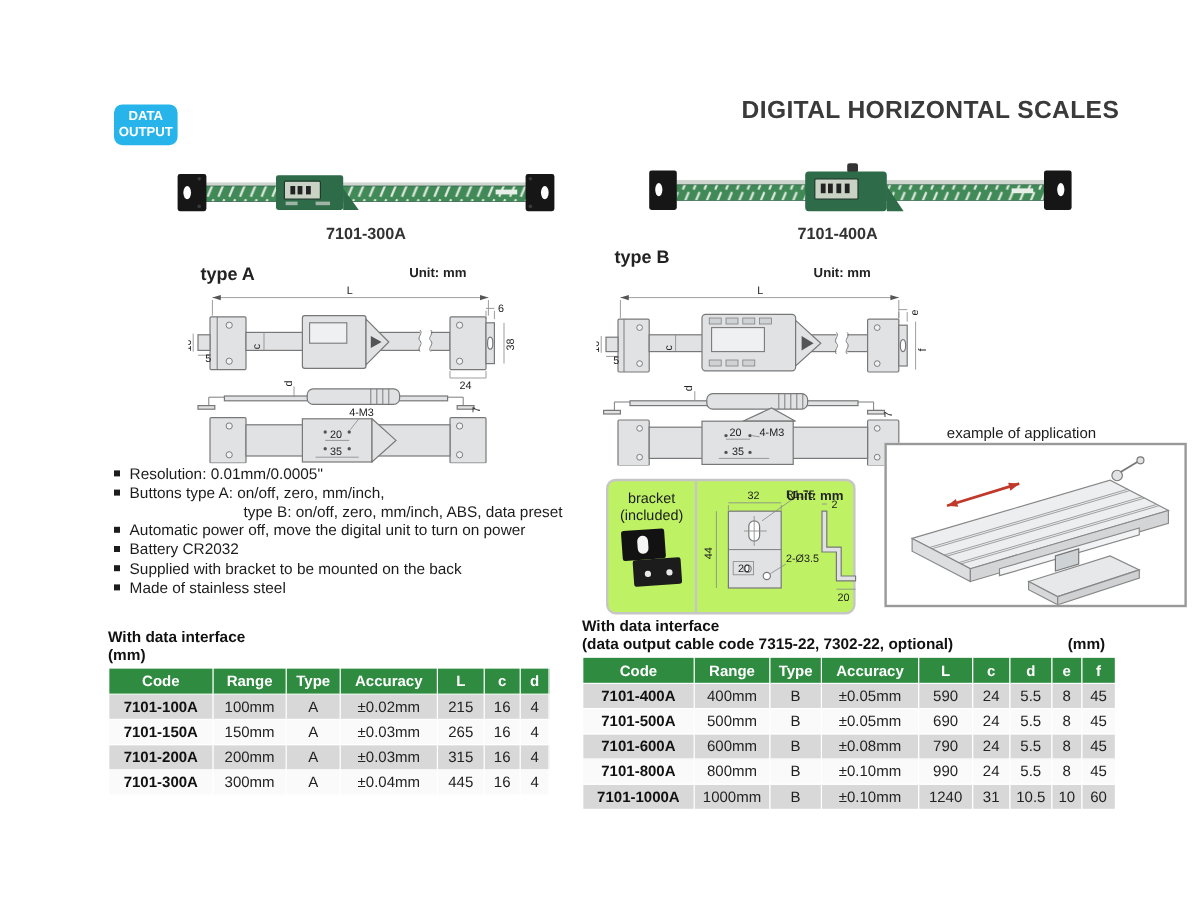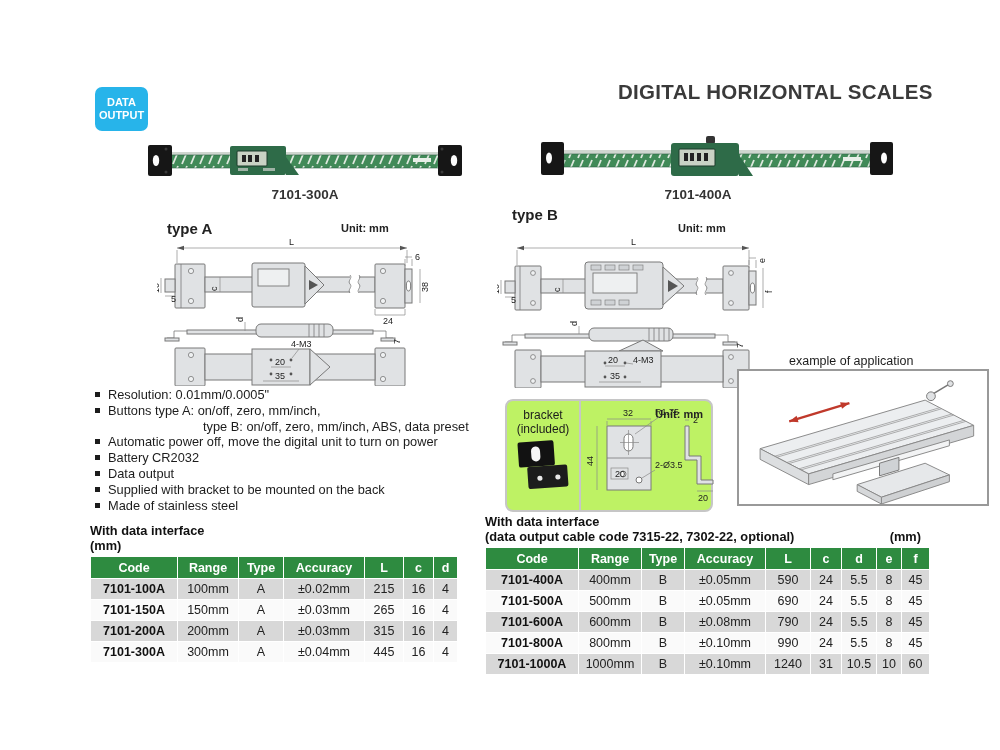--- a/index.html
+++ b/index.html
@@ -1,21 +1,21 @@
 <!DOCTYPE html>
 <html style="--table-header-green: #2e8b40; --badge-cyan: #27b4ea; --scale-green: #418a58; --scale-dark-green: #2e6b48; --arrow-red: #c0392b;"><head>
 <meta charset="utf-8">
 <style>
   html,body{margin:0;padding:0;background:#fff;}
   .page{position:relative;width:1000px;height:750px;background:#ffffff;overflow:hidden;
         font-family:"Liberation Sans",sans-serif;color:#222;}
   .abs{position:absolute;}
 
   
-  .badge{left:95px;top:87px;width:53px;height:44px;background:var(--badge-cyan,#27b4ea);
+  .badge{left:95px;top:87px;width:53px;height:34px;background:var(--badge-cyan,#27b4ea);
          border-radius:7px;color:#fff;font-weight:bold;font-size:11px;line-height:13px;
          display:flex;flex-direction:column;align-items:center;justify-content:center;}
 
   
   .title{left:618px;top:80px;margin:0;font-size:20.5px;font-weight:bold;color:#3a3a3a;letter-spacing:.3px;}
 
   
   .pcode{font-weight:bold;font-size:13.5px;color:#333;text-align:center;}
   .codeA{left:145px;top:187px;width:320px;}
   .codeB{left:523px;top:187px;width:350px;}
@@ -300,24 +300,20 @@
       <li>
         <span class="sq"></span>
         <span>Automatic power off, move the digital unit to turn on power</span>
       </li>
       <li>
         <span class="sq"></span>
         <span>Battery CR2032</span>
       </li>
       <li>
         <span class="sq"></span>
-        <span>Data output</span>
-      </li>
-      <li>
-        <span class="sq"></span>
         <span>Supplied with bracket to be mounted on the back</span>
       </li>
       <li>
         <span class="sq"></span>
         <span>Made of stainless steel</span>
       </li>
     </ul>
 
   <div class="abs bracketBox">
     <div class="bracketL">

